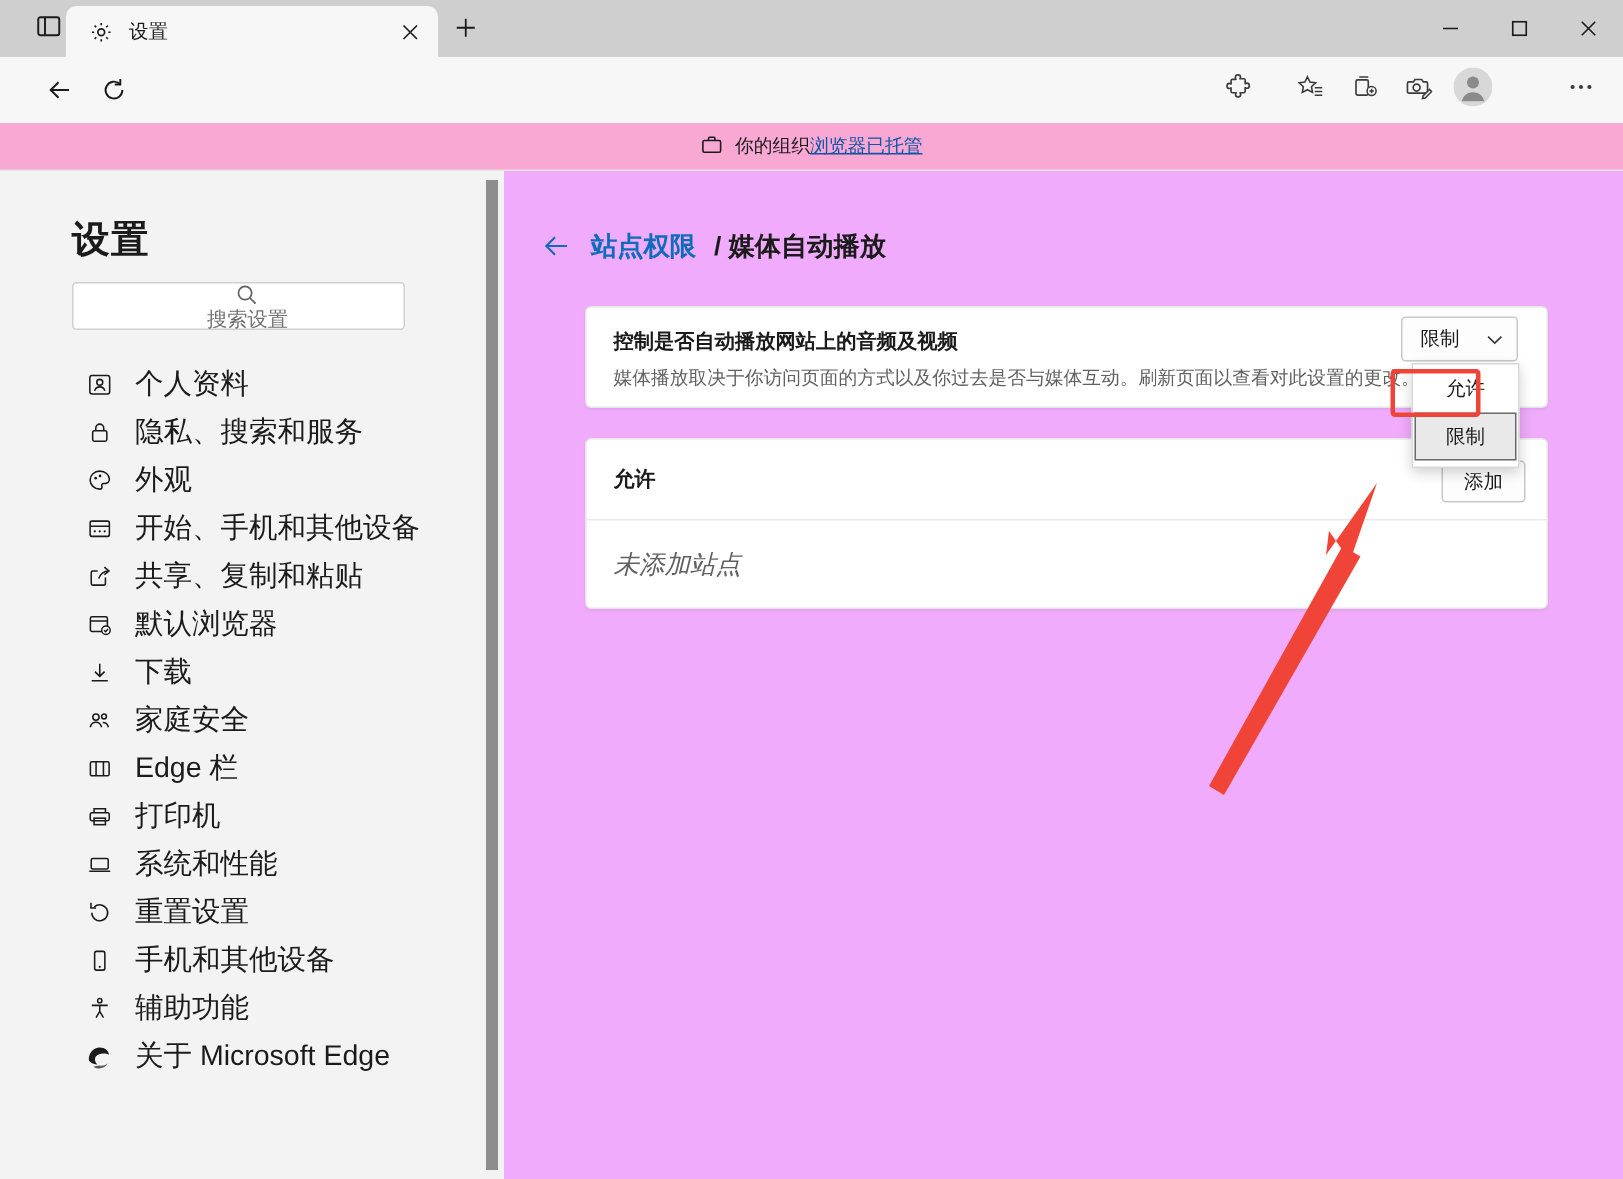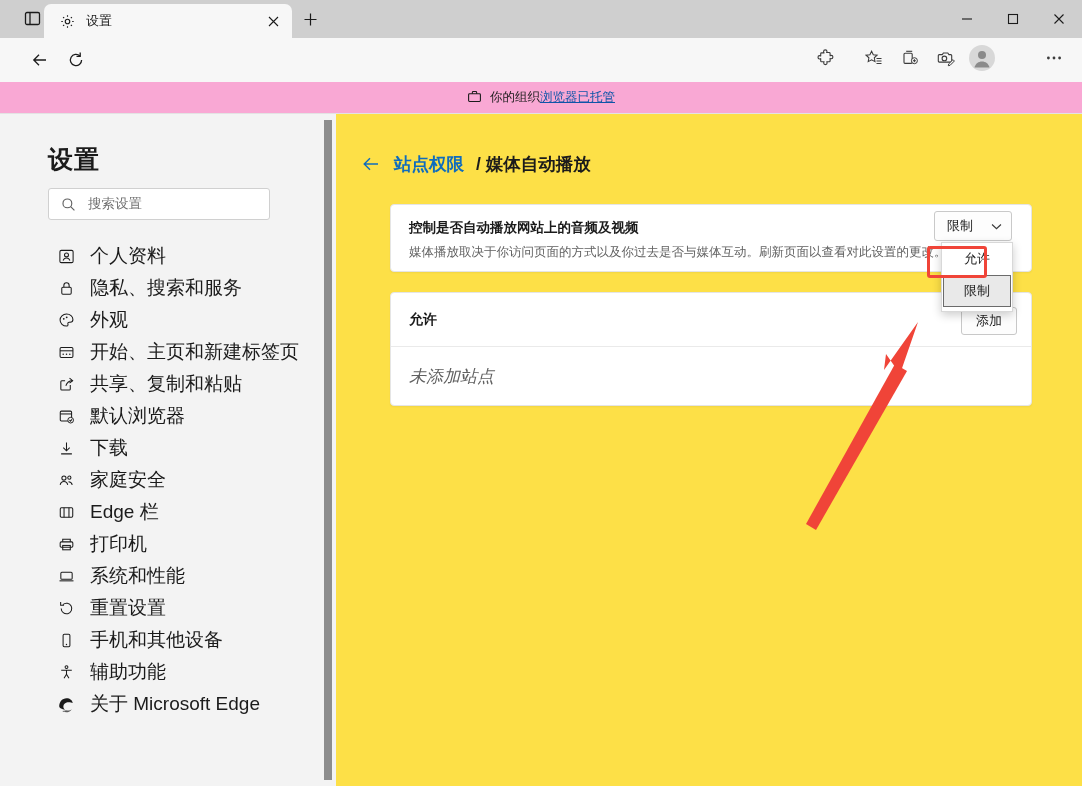--- a/index.html
+++ b/index.html
@@ -73,21 +73,21 @@
 
   
   .sidebar { position:absolute; left:0; top:0; width:336px; height:672px; background:#f3f3f3; }
   .settings-title {
     position:absolute; left:48px; top:29px;
     font-size:25px; font-weight:bold; color:#1b1b1b; letter-spacing:1px;
   }
   .searchbox {
     position:absolute; left:48px; top:74px; width:222px; height:32px;
     background:#ffffff; border:1px solid #d0d0d0; border-radius:3px;
-    display:flex; align-items:center;
+    display:flex; align-items:center;flex-direction:column;
   }
   .search-icon { margin-left:11px; width:16px; height:16px; display:flex; align-items:center; justify-content:center; }
   .search-ph { margin-left:12px; font-size:13.5px; color:#707070; }
 
   .navlist { position:absolute; left:0; top:126px; width:336px; }
   .navitem {
     position:relative; height:32px; margin-bottom:0;
     display:flex; align-items:center; padding-left:56px;
   }
   .navitem .nav-ico {
@@ -107,21 +107,21 @@
   .sb-scroll {
     position:absolute; left:324px; top:6px; width:8px; height:660px;
     background:#8d8d8d; border-radius:0px;
   }
   .sb-track {
     position:absolute; left:324px; top:0px; width:8px; height:672px;
     background:transparent;
   }
 
   
-  .content { position:absolute; left:336px; top:0; width:746px; height:672px; background:#fde047; }
+  .content { position:absolute; left:336px; top:0; width:746px; height:672px; background:#f0abfc; }
   .crumbs { position:absolute; left:24px; top:38px; display:flex; align-items:center; gap:12px; }
   .back-arrow { width:22px; height:22px; display:flex; align-items:center; justify-content:center; }
   .crumb-link { font-size:17.5px; font-weight:bold; color:#0f6cbd; }
   .crumb-rest { font-size:17.5px; font-weight:bold; color:#1b1b1b; }
 
   .card {
     position:absolute; left:54px; background:#ffffff;
     border:1px solid #e5e5e5; border-radius:4px; width:642px;
     box-shadow:0 1px 2px rgba(0,0,0,0.05);
   }
@@ -381,21 +381,21 @@
       <div class="navitem">
         <span class="nav-ico">
           <svg width="17" height="17" viewBox="0 0 18 18">
               <rect x="2.2" y="3.6" width="13.6" height="10.8" rx="1.3" fill="none" stroke="#1b1b1b" stroke-width="1.1"></rect>
               <path d="M2.2 7.2h13.6" stroke="#1b1b1b" stroke-width="1.1"></path>
               <circle cx="5.5" cy="10.8" r=".8" fill="#1b1b1b"></circle>
               <circle cx="9" cy="10.8" r=".8" fill="#1b1b1b"></circle>
               <circle cx="12.5" cy="10.8" r=".8" fill="#1b1b1b"></circle>
             </svg>
         </span>
-        <span class="nav-lbl">开始、主页和新建标签页</span>
+        <span class="nav-lbl">开始、手机和其他设备</span>
       </div>
 
       <div class="navitem">
         <span class="nav-ico">
           <svg width="17" height="17" viewBox="0 0 18 18">
               <path d="M13 9.5v4.3c0 .6-.5 1.1-1.1 1.1H4.1c-.6 0-1.1-.5-1.1-1.1V6.1C3 5.5 3.5 5 4.1 5h3.4" fill="none" stroke="#1b1b1b" stroke-width="1.1"></path>
               <path d="M8.3 10.3C9.6 6.4 12.3 5 15.3 4.9" fill="none" stroke="#1b1b1b" stroke-width="1.1"></path>
               <path d="M12.2 2.2l3.3 2.7-3.3 2.7" fill="none" stroke="#1b1b1b" stroke-width="1.1"></path>
             </svg>
         </span>

